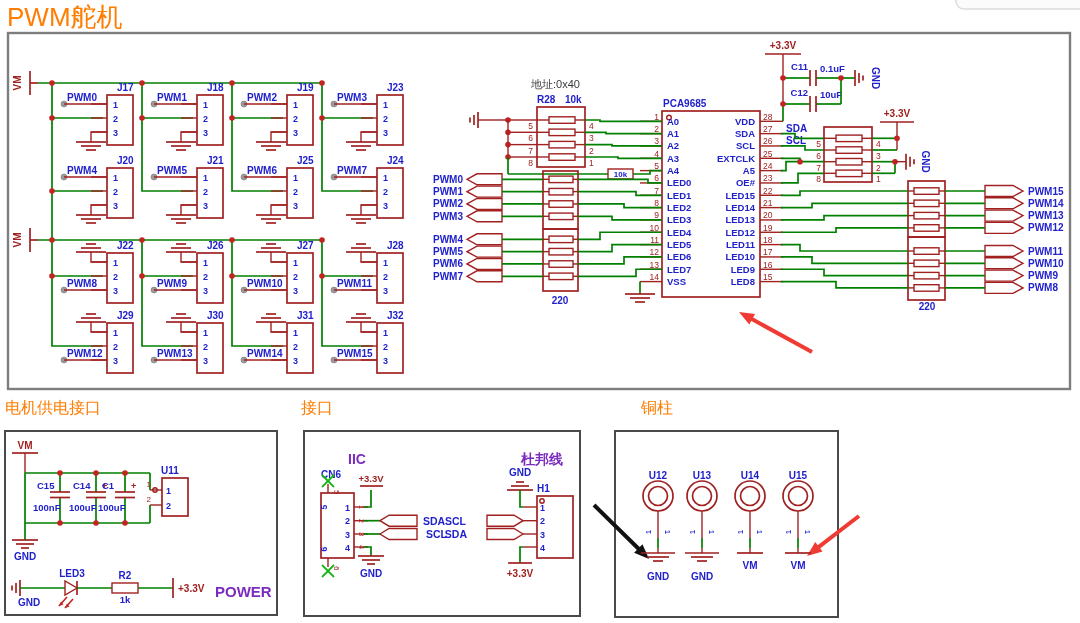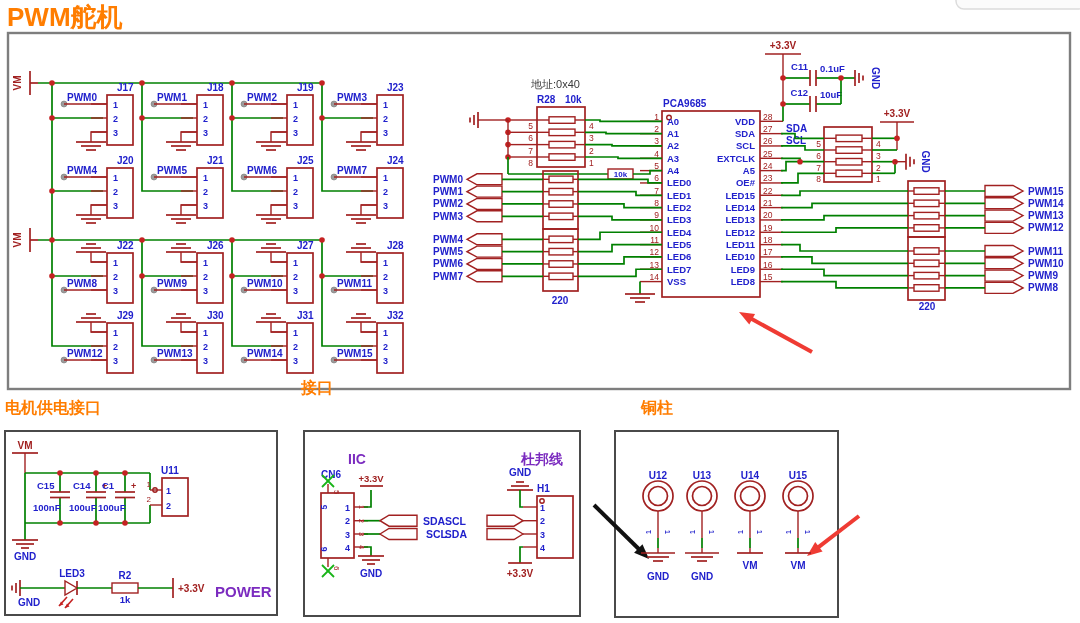--- a/index.html
+++ b/index.html
@@ -1,23 +1,23 @@
 <!DOCTYPE html>
 <html><head>
 <meta charset="utf-8">
 <style>
   html,body{margin:0;padding:0;background:#fff;width:1080px;height:623px;overflow:hidden;
     font-family:"Liberation Sans",sans-serif;}
   .canvas{position:relative;width:1080px;height:623px;background:#fff;}
-  .ttl{position:absolute;color:#ff7d00;font-weight:bold;letter-spacing:0px;
+  .ttl{position:absolute;color:#ff7d00;font-weight:normal;letter-spacing:0px;
     font-family:"Liberation Sans",sans-serif;}
   #page-title{left:7px;top:0px;font-size:26px;}
   .sec{font-size:16px;}
   #sec-motor{left:5px;top:398px;}
-  #sec-iface{left:301px;top:378px;}
+  #sec-iface{left:301px;top:398px;}
   #sec-standoff{left:641px;top:398px;}
   svg{position:absolute;left:0;top:0;}
   svg text{font-family:"Liberation Sans",sans-serif;}
   .w{stroke:#008000;stroke-width:1.7;fill:none;}
   .s{stroke:#a12121;stroke-width:1.7;fill:none;}
   .s2{stroke:#a12121;stroke-width:1.4;fill:none;}
   .box{stroke:#7e7e7e;stroke-width:2.4;fill:none;}
   .box2{stroke:#4a4a4a;stroke-width:2;fill:none;}
   .tb{fill:#2121cc;font-weight:bold;}
   .tr{fill:#a12121;}

